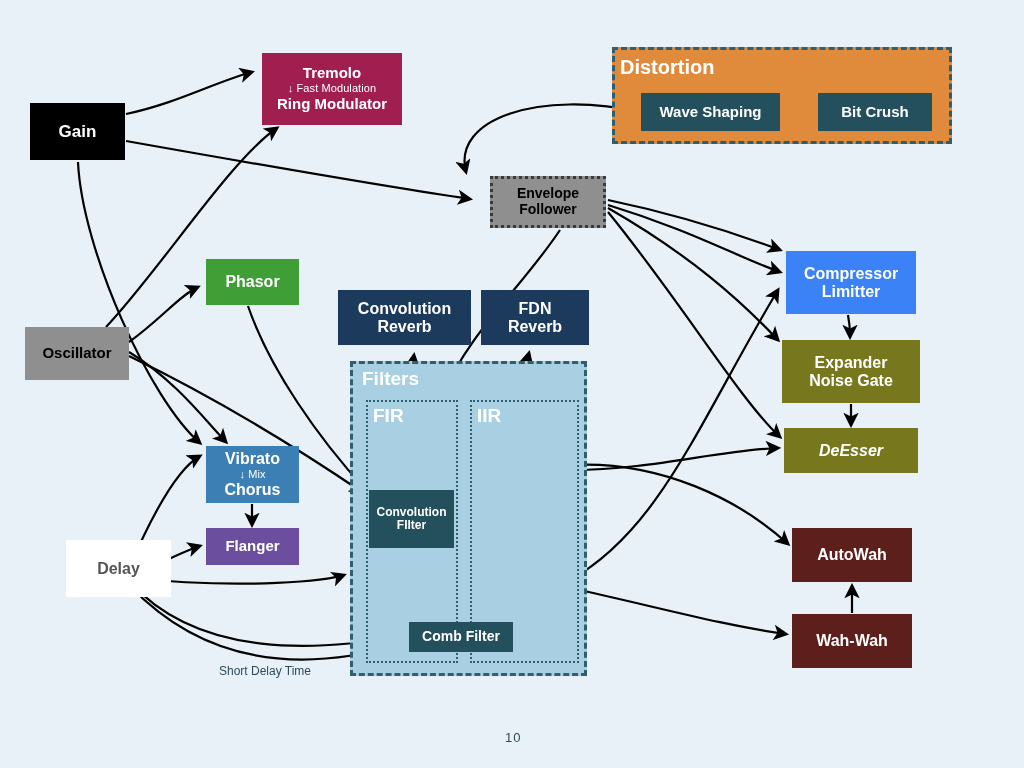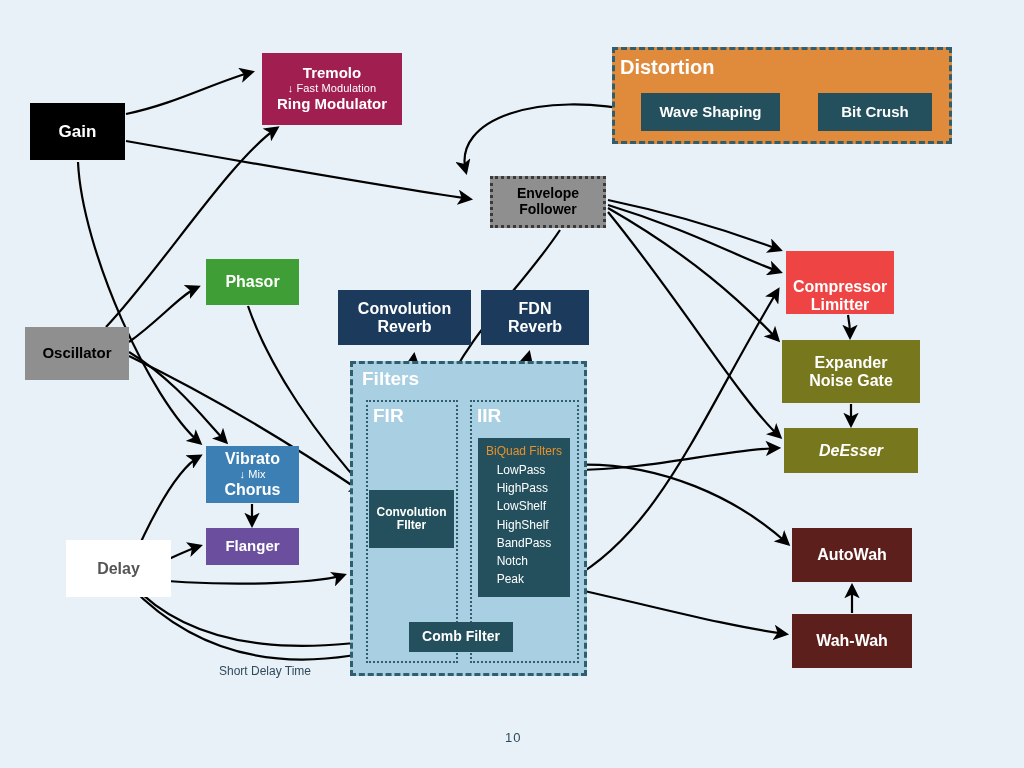--- a/index.html
+++ b/index.html
@@ -119,32 +119,20 @@
   <div class="grp" id="grp-distortion" style="left: 612px; top: 47px; width: 340px; height: 97px; background: rgb(224, 138, 60); border: 3px dashed rgb(47, 94, 110);"></div>
   <div class="grp-title" id="ttl-distortion" style="left: 620px; top: 56px; font-size: 20px;">Distortion</div>
 
   <div class="grp" id="grp-filters" style="left: 350px; top: 361px; width: 237px; height: 315px; background: rgb(169, 207, 227); border: 3px dashed rgb(47, 94, 110);"></div>
   <div class="grp-title" id="ttl-filters" style="left: 362px; top: 368px; font-size: 19px;">Filters</div>
   <div class="grp" id="grp-fir" style="left: 366px; top: 400px; width: 92px; height: 263px; border: 2px dotted rgb(47, 94, 110);"></div>
   <div class="grp-title" id="ttl-fir" style="left: 373px; top: 405px; font-size: 19px;">FIR</div>
   <div class="grp" id="grp-iir" style="left: 470px; top: 400px; width: 109px; height: 263px; border: 2px dotted rgb(47, 94, 110);"></div>
   <div class="grp-title" id="ttl-iir" style="left: 477px; top: 405px; font-size: 19px;">IIR</div>
 
-  <div class="biquad" id="biquad-panel" style="left: 478px; top: 438px; width: 92px; height: 159px; background: rgb(36, 80, 94);">
-    <div class="bq-title">BiQuad Filters</div>
-    <div id="biquad-items">
-        <div class="bq-item">LowPass</div>
-        <div class="bq-item">HighPass</div>
-        <div class="bq-item">LowShelf</div>
-        <div class="bq-item">HighShelf</div>
-        <div class="bq-item">BandPass</div>
-        <div class="bq-item">Notch</div>
-        <div class="bq-item">Peak</div>
-      </div>
-  </div>
 
   <div id="node-layer">
       <div class="node" style="left: 30px; top: 103px; width: 95px; height: 57px; background: rgb(0, 0, 0); color: rgb(255, 255, 255); font-size: 17px;">
         <div>Gain</div>
       </div>
       <div class="node" style="left: 262px; top: 53px; width: 140px; height: 72px; background: rgb(160, 30, 80); color: rgb(255, 255, 255); font-size: 15px;">
         <div>Tremolo</div>
         <div class="sub">↓ Fast Modulation</div>
         <div>Ring Modulator</div>
       </div>
@@ -176,21 +164,21 @@
       <div class="node" style="left: 481px; top: 290px; width: 108px; height: 55px; background: rgb(27, 58, 92); color: rgb(255, 255, 255); font-size: 16px;">
         <div>FDN</div>
         <div>Reverb</div>
       </div>
       <div class="node" style="left: 641px; top: 93px; width: 139px; height: 38px; background: rgb(36, 80, 94); color: rgb(255, 255, 255); font-size: 15px;">
         <div>Wave Shaping</div>
       </div>
       <div class="node" style="left: 818px; top: 93px; width: 114px; height: 38px; background: rgb(36, 80, 94); color: rgb(255, 255, 255); font-size: 15px;">
         <div>Bit Crush</div>
       </div>
-      <div class="node" style="left: 786px; top: 251px; width: 108px; height: 63px; background: #ef4444; color: rgb(255, 255, 255); font-size: 16px; justify-content: flex-end;">
+      <div class="node" style="left: 786px; top: 251px; width: 130px; height: 63px; background: #3b82f6; color: rgb(255, 255, 255); font-size: 16px;">
         <div>Compressor</div>
         <div>Limitter</div>
       </div>
       <div class="node" style="left: 782px; top: 340px; width: 138px; height: 63px; background: rgb(119, 119, 30); color: rgb(255, 255, 255); font-size: 16px;">
         <div>Expander</div>
         <div>Noise Gate</div>
       </div>
       <div class="node" style="left: 784px; top: 428px; width: 134px; height: 45px; background: rgb(119, 119, 30); color: rgb(255, 255, 255); font-size: 16px; font-style: italic;">
         <div>DeEsser</div>
       </div>

